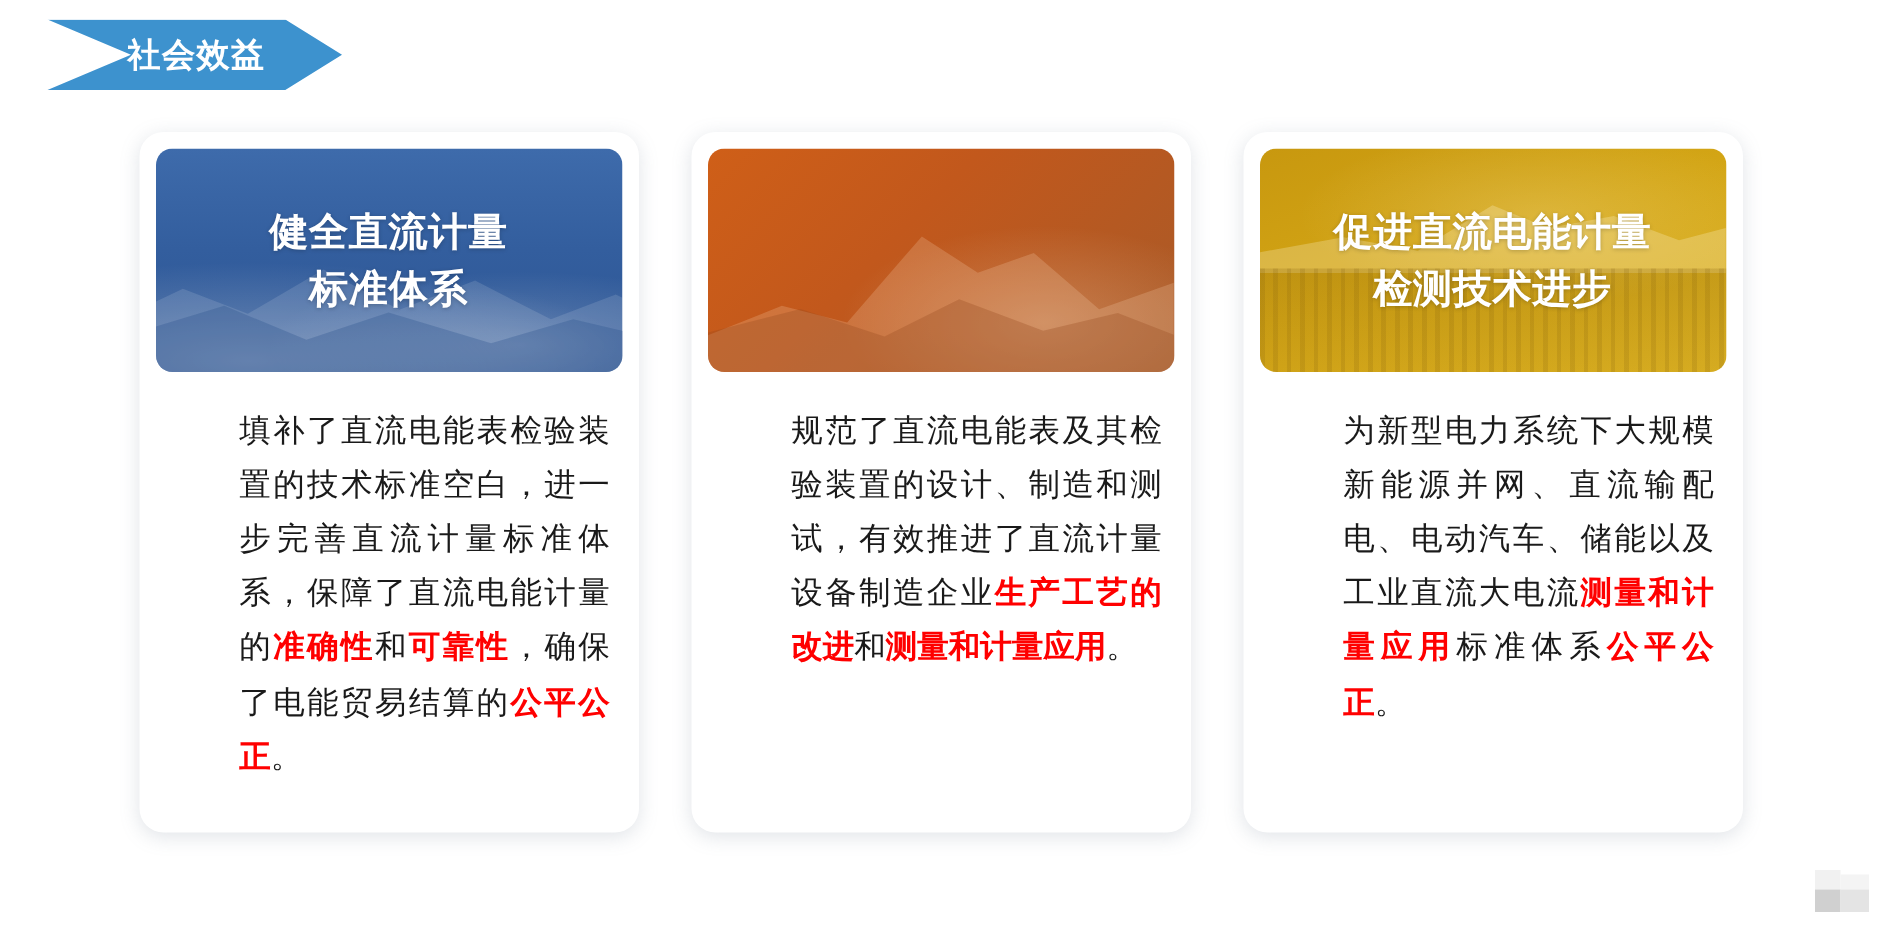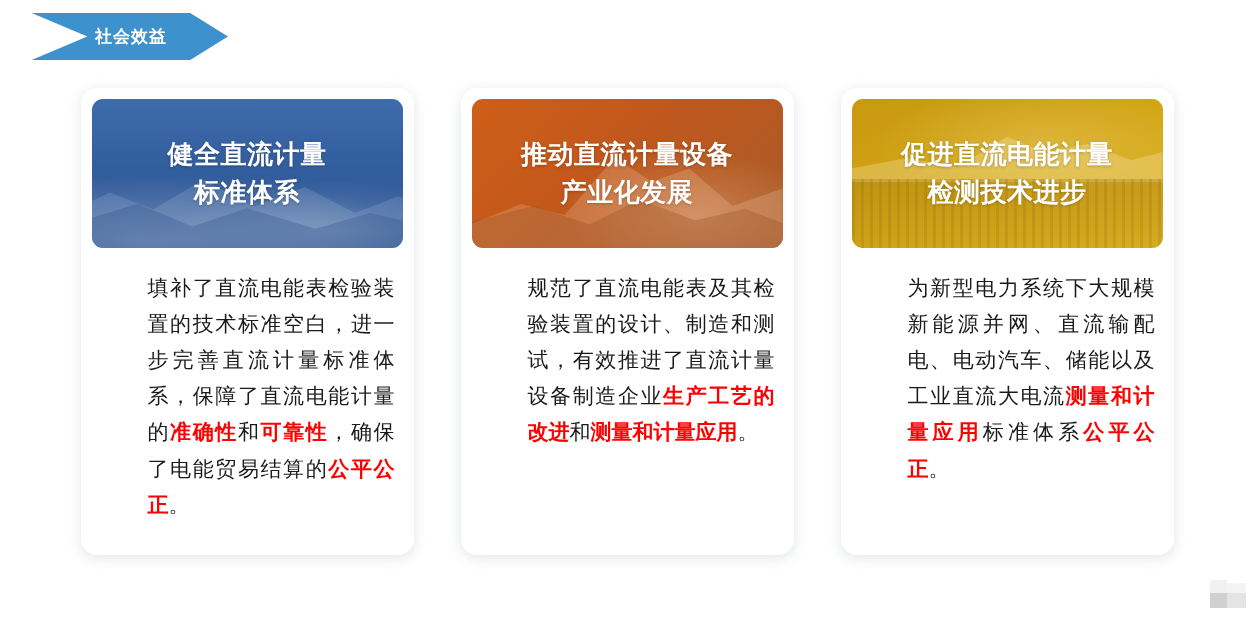--- a/index.html
+++ b/index.html
@@ -38,36 +38,36 @@
   }
   .banner-label {
     position: absolute;
     left: 0; top: 0;
     width: 100%; height: 100%;
     display: flex;
     align-items: center;
     justify-content: center;
     padding-left: 16px;
     color: #ffffff;
-    font-size: 17px;
+    font-size: 22px;
     font-weight: bold;
     letter-spacing: 1px;
     line-height: 1;
     white-space: nowrap;
   }
 
   
   .cards {
     position: absolute;
     left: 0;
     top: 88px;
     width: 1254px;
     display: flex;
     justify-content: center;
-    gap: 47px;
+    gap: 35px;
   }
 
   .card {
     position: relative;
     width: 333px;
     height: 467px;
     background: #ffffff;
     border-radius: 16px;
     box-shadow: 0 3px 13px rgba(120, 130, 150, 0.22);
     padding: 11px 11px 0 11px;
@@ -233,22 +233,20 @@
         <div class="hdr-photo photo-blue"></div>
         <div class="card-title">健全直流计量
 标准体系</div>
       </div>
       <div class="card-body"><span>填补了直流电能表检验装置的技术标准空白，进一步完善直流计量标准体系，保障了直流电能计量的</span><span class="hl">准确性</span><span>和</span><span class="hl">可靠性</span><span>，确保了电能贸易结算的</span><span class="hl">公平公正</span><span>。</span></div>
     </div>
 
     <div class="card">
       <div class="card-header">
         <div class="hdr-photo photo-orange"></div>
-        <div class="card-title">推动直流计量设备
-产业化发展</div>
       </div>
       <div class="card-body"><span>规范了直流电能表及其检验装置的设计、制造和测试，有效推进了直流计量设备制造企业</span><span class="hl">生产工艺的改进</span><span>和</span><span class="hl">测量和计量应用</span><span>。</span></div>
     </div>
 
     <div class="card">
       <div class="card-header">
         <div class="hdr-photo photo-gold"></div>
         <div class="card-title">促进直流电能计量
 检测技术进步</div>
       </div>

